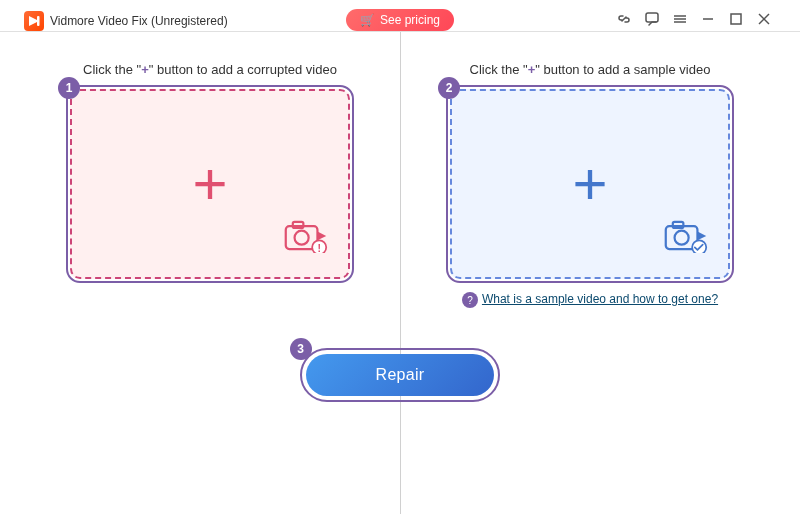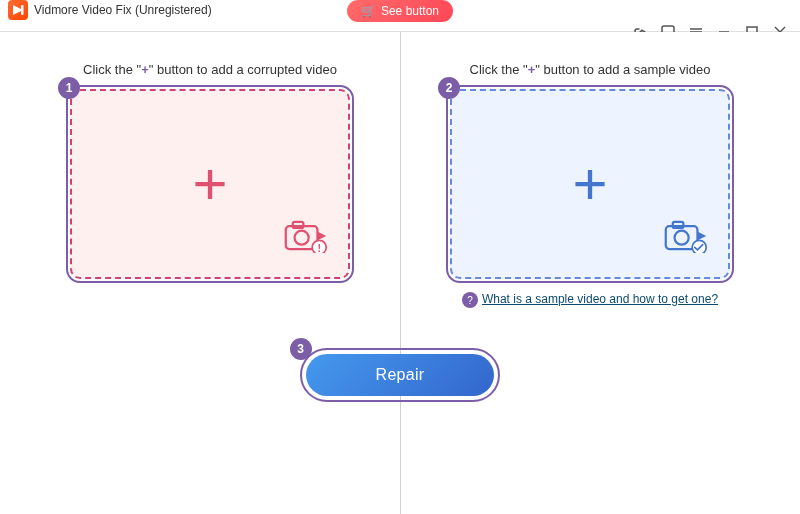--- a/index.html
+++ b/index.html
@@ -10,28 +10,27 @@
       font-family: 'Segoe UI', Arial, sans-serif;
       background: #f5f5f5;
       overflow: hidden;
       display: flex;
       flex-direction: column;
     }
 
     
     .title-bar {
       display: flex;
-      align-items: flex-start;
+      align-items: flex-end;
       background: #ffffff;
       height: 32px;
-      padding: 0 8px;
+      padding: 0 24px;
       border-bottom: 1px solid #e0e0e0;
       flex-shrink: 0;
       position: relative;
-      flex-direction: column;
     }
 
     .title-bar-logo {
       display: flex;
       align-items: center;
       gap: 6px;
     }
 
     .logo-icon {
       width: 20px;
@@ -312,21 +311,21 @@
         <polygon points="2,2 12,7 2,12" fill="white"></polygon>
         <rect x="10" y="2" width="2.5" height="10" rx="1" fill="white"></rect>
       </svg>
     </div>
     <span class="title-bar-title">Vidmore Video Fix (Unregistered)</span>
   </div>
 
   <div class="title-bar-center">
     <button class="see-pricing-btn">
       <span>🛒</span>
-      <span>See button</span>
+      <span>See pricing</span>
     </button>
   </div>
 
   <div class="title-bar-right">
     <button class="title-bar-icon-btn">
       <svg width="14" height="14" viewBox="0 0 14 14" fill="none" stroke="#555" stroke-width="1.5">
         <path d="M5 9L9 5M6 4H4a2 2 0 000 4h1M8 10h2a2 2 0 000-4h-1" stroke-linecap="round"></path>
       </svg>
     </button>
     <button class="title-bar-icon-btn">

